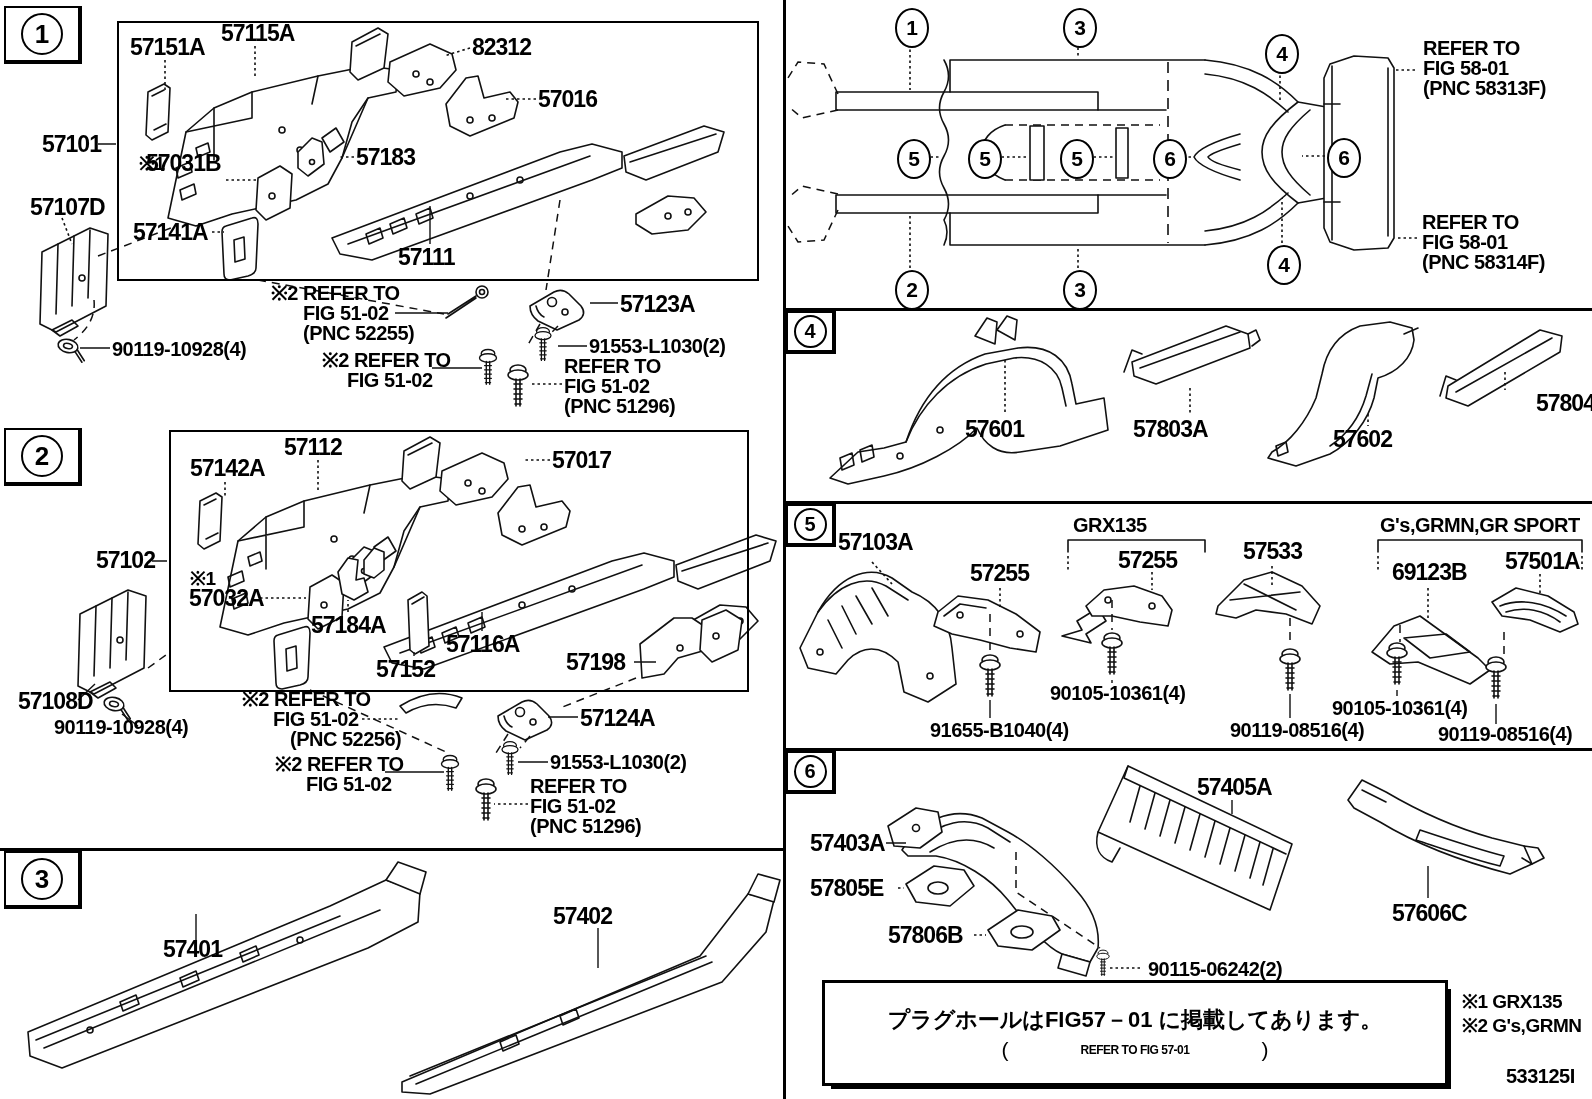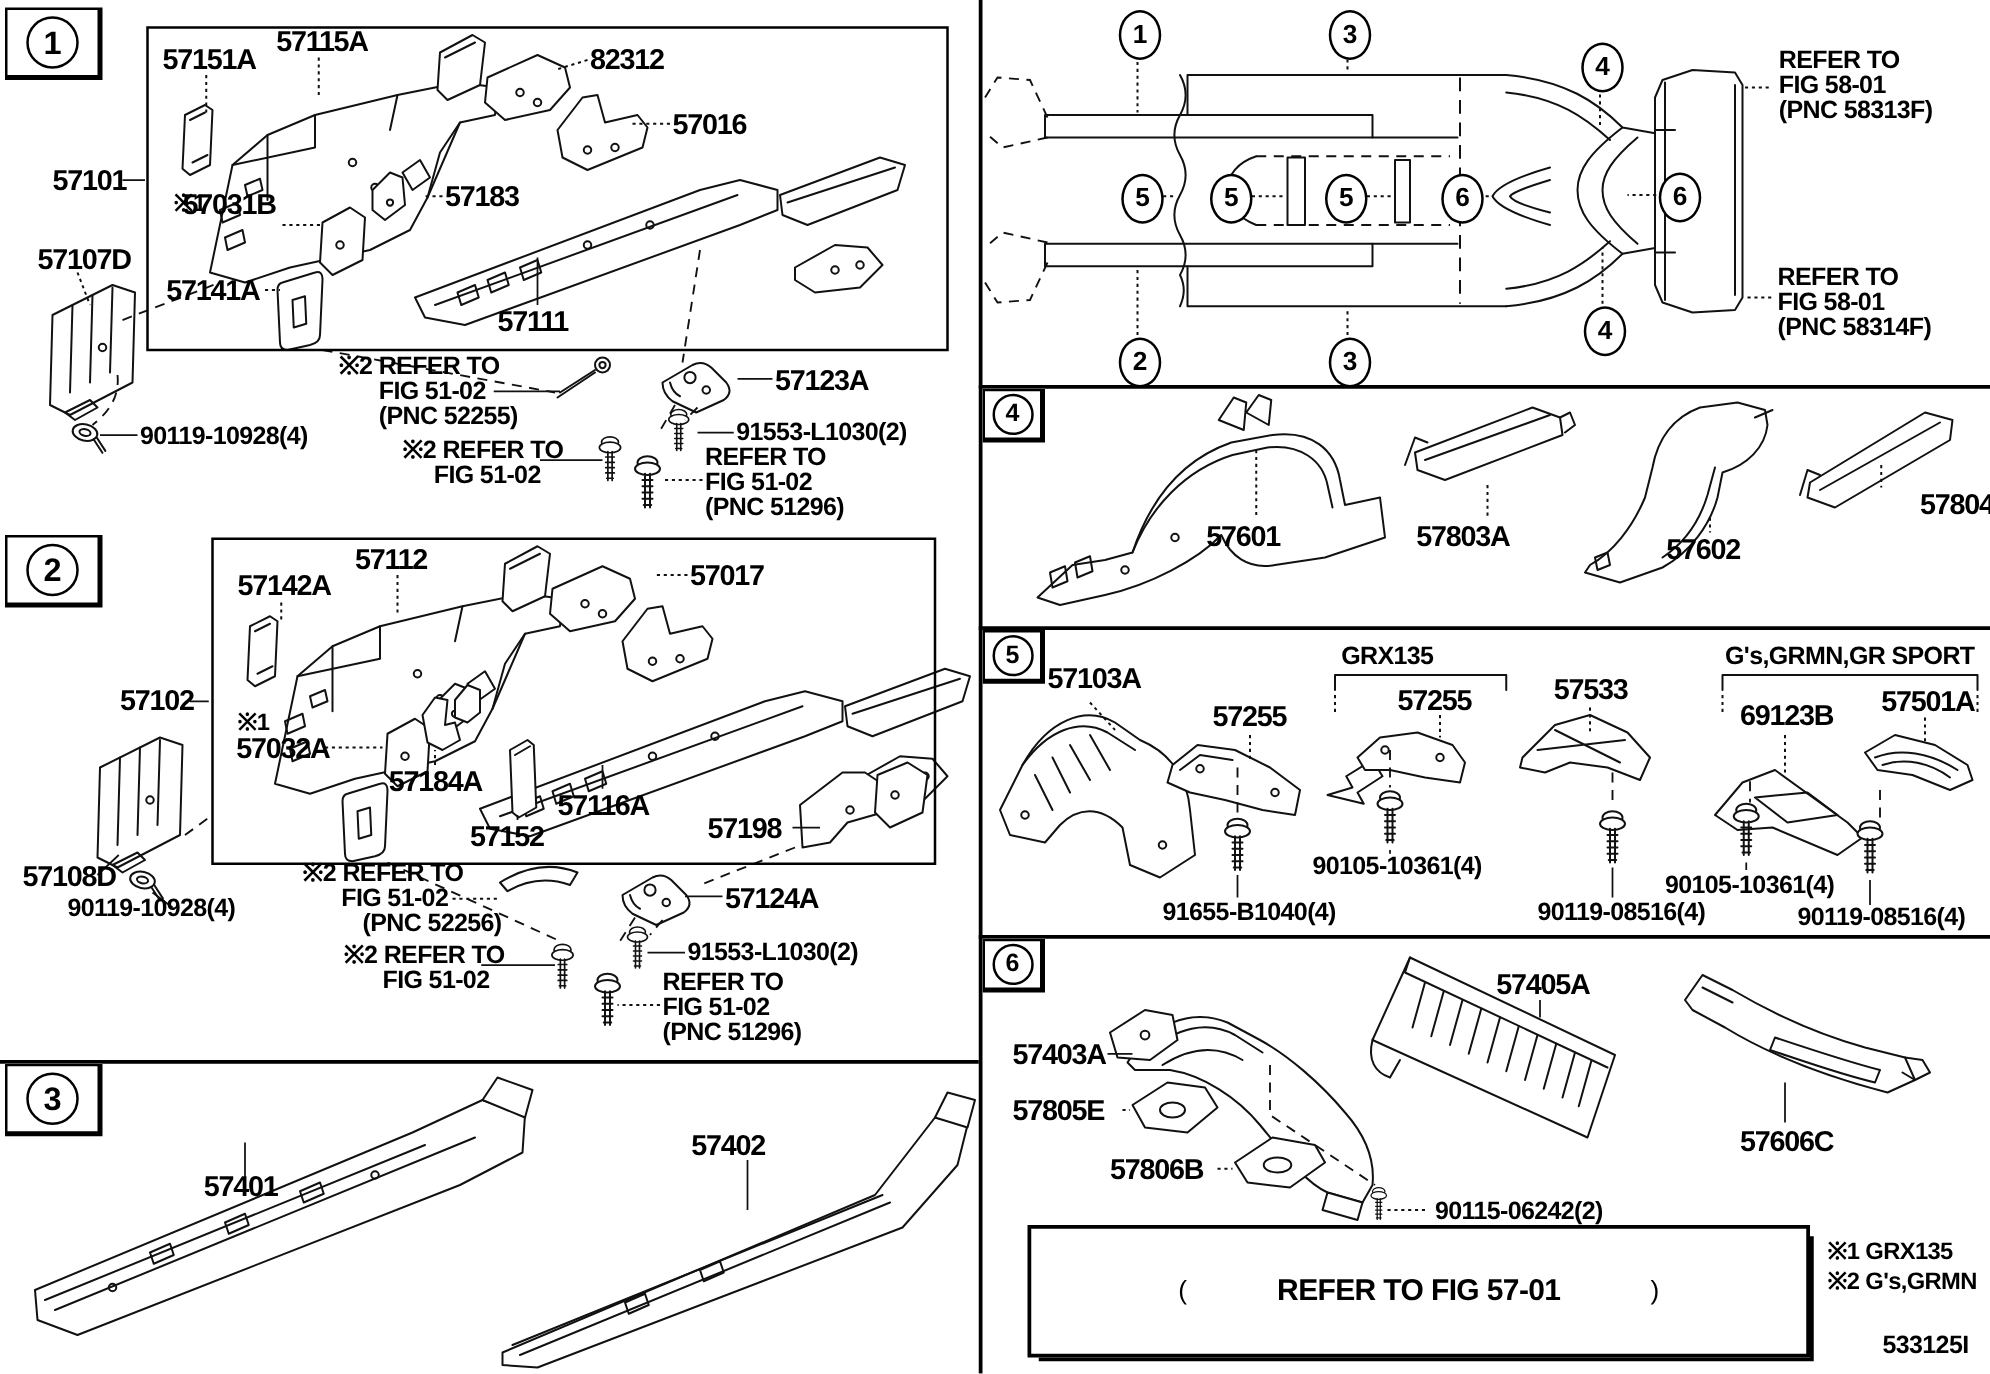--- a/index.html
+++ b/index.html
@@ -20,21 +20,21 @@
   .mark-sm{width:44px;height:37px;}
   .mark-sm .circ{width:29px;height:29px;font-size:20px;}
   .callout{position:absolute;width:30px;height:36px;border:2.5px solid #000;border-radius:50%;
         display:flex;align-items:center;justify-content:center;font-weight:700;font-size:21px;background:#fff;}
   #notebox{position:absolute;left:822px;top:980px;width:620px;height:100px;border:3px solid #000;
         box-shadow:6px 6px 0 -3px #000;background:#fff;display:flex;flex-direction:column;
         align-items:center;justify-content:center;gap:3px;}
   #notebox .jp{font-size:22px;font-weight:600;}
   #notebox .en{font-size:21px;word-spacing:5px;}
   #notebox .ref-row{display:flex;align-items:center;gap:72px;font-size:21px;}
-  #notebox .ref-row .b{font-weight:700;font-size:24px;letter-spacing:-0.5px;}
+  #notebox .ref-row .b{font-weight:700;font-size:12px;letter-spacing:-0.5px;}
   svg{position:absolute;left:0;top:0;}
   .p{fill:none;stroke:#111;stroke-width:1.6;stroke-linejoin:round;stroke-linecap:round;}
   .pw{fill:#fff;stroke:#111;stroke-width:1.6;stroke-linejoin:round;}
   .lead{fill:none;stroke:#111;stroke-width:1.4;}
   .dot{fill:none;stroke:#111;stroke-width:1.6;stroke-dasharray:2.5,3;}
   .dsh{fill:none;stroke:#111;stroke-width:1.5;stroke-dasharray:8,6;}
   .ldsh{fill:none;stroke:#111;stroke-width:1.6;stroke-dasharray:11,7;}
 </style>
 </head>
 <body>
@@ -358,20 +358,21 @@
   <div class="lbl sm" style="left:1438px;top:724px">90119-08516(4)</div>
 
   <div class="lbl" style="left:810px;top:832px">57403A</div>
   <div class="lbl" style="left:810px;top:877px">57805E</div>
   <div class="lbl" style="left:888px;top:924px">57806B</div>
   <div class="lbl" style="left:1197px;top:776px">57405A</div>
   <div class="lbl" style="left:1392px;top:902px">57606C</div>
   <div class="lbl sm" style="left:1148px;top:959px">90115-06242(2)</div>
 
   <div id="notebox">
+    <div class="jp">プラグホールはFIG57－01 に掲載してあります。</div>
     <div class="ref-row">
       <span>(</span>
       <span class="b">REFER TO FIG 57-01</span>
       <span>)</span>
     </div>
   </div>
 
   <div class="lbl xs" style="left:1462px;top:992px">※1 GRX135</div>
   <div class="lbl xs" style="left:1462px;top:1016px">※2 G's,GRMN</div>
   <div class="lbl sm" style="left:1506px;top:1066px">533125I</div>

